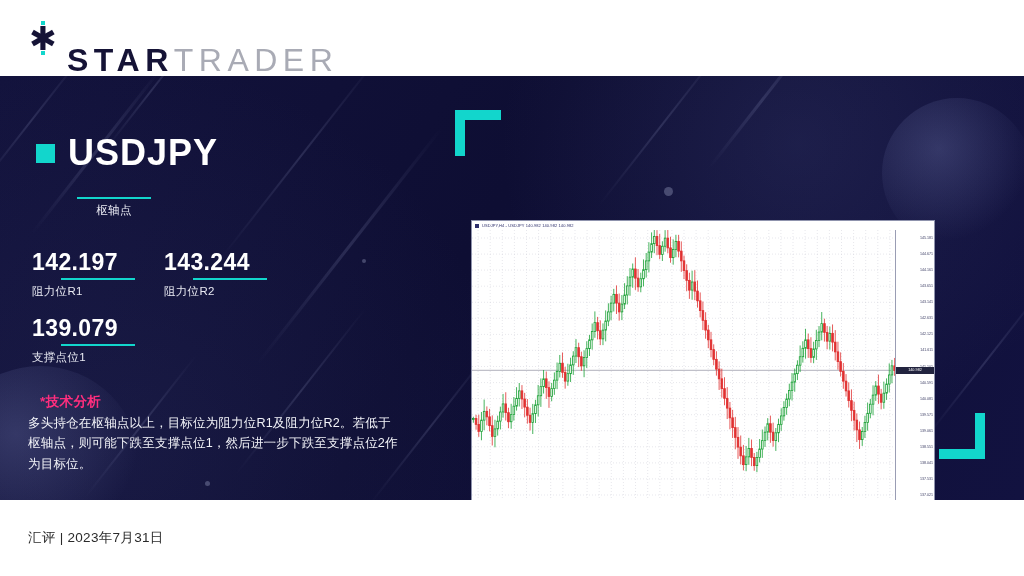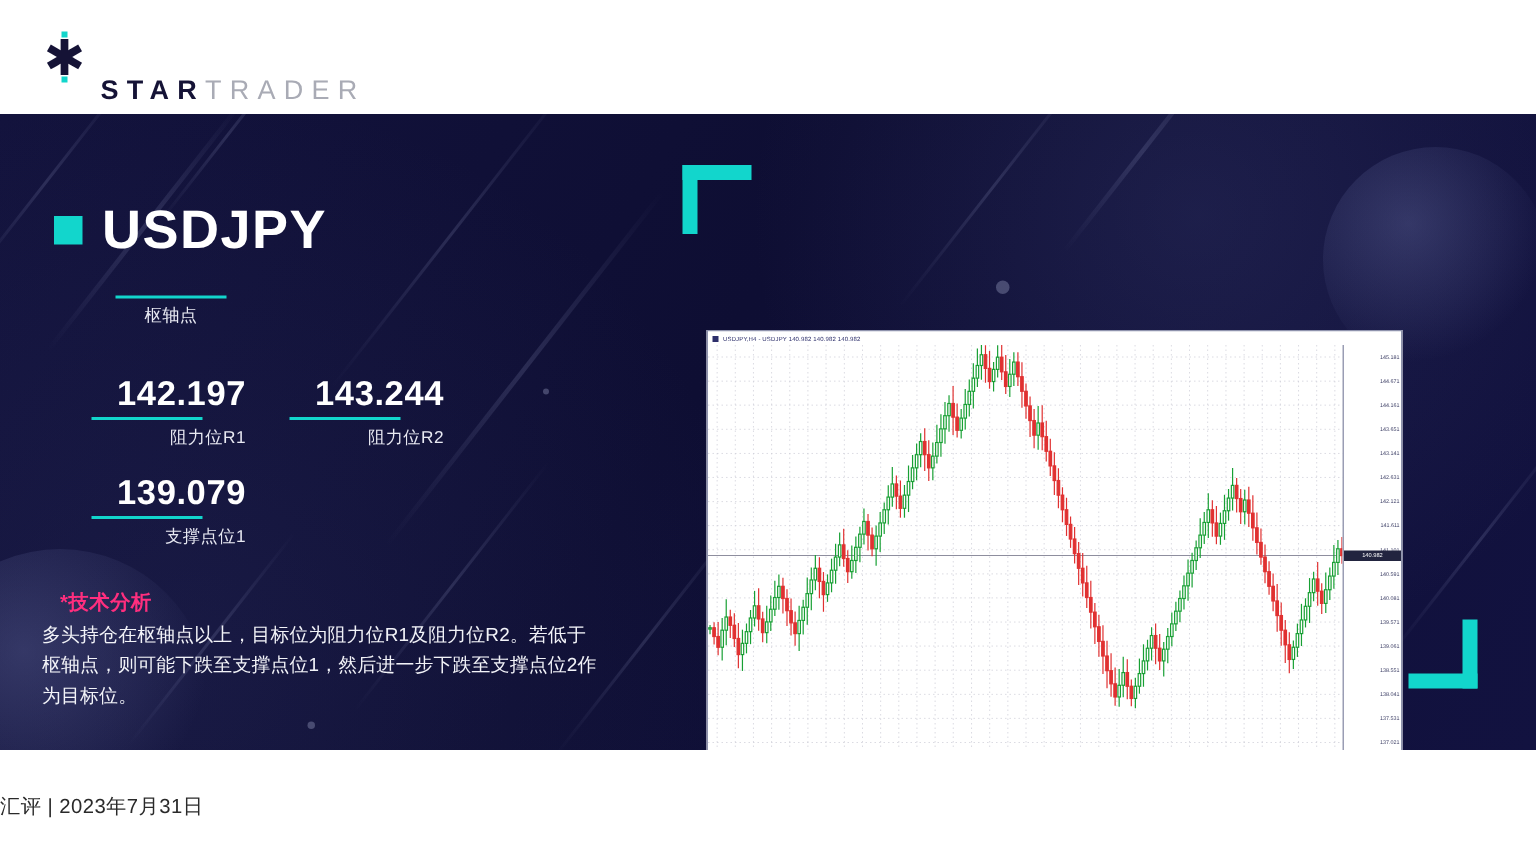--- a/index.html
+++ b/index.html
@@ -21,21 +21,21 @@
   .logo-mark .ast {
     position:absolute; left:0; top:5px; width:30px; height:26px;
     color:#151336; font-size:33px; line-height:26px; text-align:center;
     font-family:"DejaVu Sans", sans-serif; font-weight:700;
   }
   .logo-mark .pip {
     position:absolute; left:13px; width:4px; height:4px; background:#12D6CC;
   }
   .logo-mark .pip.top { top:0px; }
   .logo-mark .pip.bot { bottom:0px; }
-  .logo-text { font-size:18px; letter-spacing:5.5px; font-weight:700;margin-top:44px; }
+  .logo-text { font-size:32px; letter-spacing:5.5px; font-weight:700;margin-top:44px; }
   .logo-text .star { color:#151336; }
   .logo-text .trader { color:#a9abb5; font-weight:400; }
 
   
   .stage {
     position:absolute; left:0; top:76px; width:1024px; height:424px;
     background:#4c1d95; overflow:hidden;
   }
   .stage::before {
     content:""; position:absolute; inset:0;
@@ -56,21 +56,21 @@
   .pair-sq { width:19px; height:19px; background:#12D6CC; margin-right:13px; }
   .pair-name { color:#ffffff; font-size:36px; font-weight:700; letter-spacing:1px; }
 
   .pivot-block { position:absolute; left:54px; top:118px; text-align:center; width:120px; }
   .lvl-val { color:#ffffff; font-size:23px; font-weight:700; letter-spacing:0.4px; line-height:1.08; }
   .lvl-rule { width:74px; height:2px; background:#12D6CC; margin:3px auto 4px; }
   .lvl-lab { color:#e8e9f2; font-size:11.5px; letter-spacing:0.3px; }
 
   .grid-levels { position:absolute; left:32px; top:174px; width:270px; }
   .grid-row { display:flex; }
-  .grid-cell { width:132px; text-align:right; margin-bottom:17px; }
+  .grid-cell { width:132px; text-align:left; margin-bottom:17px; }
 
   .ta-star { color:#ff2e7e; }
   .ta-head { position:absolute; left:28px; top:317px; color:#ff2e7e; font-size:13.5px; font-weight:700; letter-spacing:0.4px;margin-left:12px; }
   .ta-body { position:absolute; left:28px; top:337px; width:372px; color:#f2f3f8; font-size:12.6px; line-height:1.62; letter-spacing:0.1px; }
 
   
   .bracket { position:absolute; background:transparent; }
   .bracket span { position:absolute; background:#12D6CC; }
 
   .chart-shell {
@@ -100,21 +100,21 @@
     position:absolute; right:0px; width:38px; height:7px;
     background:#22243f; color:#ffffff; font-size:3.8px; line-height:7px;
     text-align:center; font-family:"Liberation Sans", sans-serif;
   }
 
   
   .footer {
     position:absolute; left:0; top:500px; width:1024px; height:76px;
     background:#ffffff; display:flex; align-items:center;
   }
-  .footer-text { color:#2a2a2a; font-size:13.5px; letter-spacing:0.3px; }
+  .footer-text { margin-left:28px; color:#2a2a2a; font-size:13.5px; letter-spacing:0.3px; }
 </style>
 </head>
 <body>
 
 <div class="header">
   <div class="logo-wrap">
     <div class="logo-mark">
       <div class="pip top"></div>
       <div class="ast">✱</div>
       <div class="pip bot"></div>

